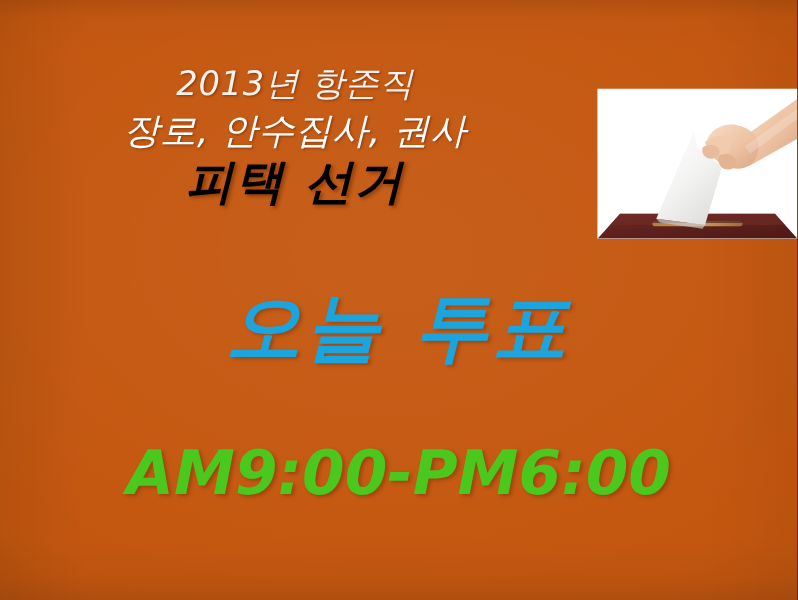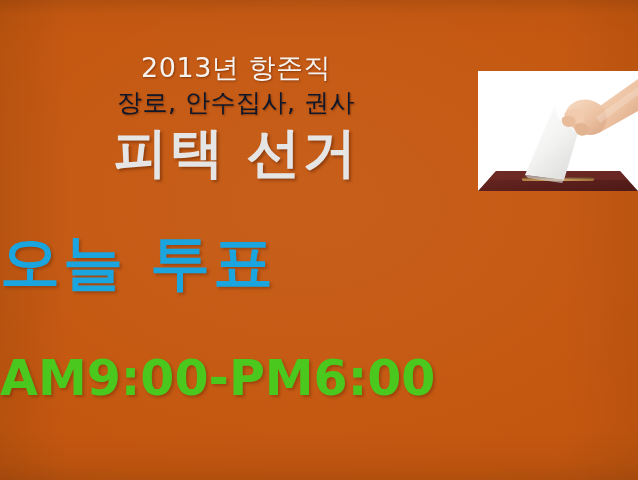--- a/index.html
+++ b/index.html
@@ -7,20 +7,21 @@
     padding: 0;
     background: #000;
   }
   #poster {
     position: relative;
     width: 638px;
     height: 480px;
     overflow: hidden;
     font-family: "DejaVu Sans", "Liberation Sans", sans-serif;
     background: #c4570f;
+    font-style: italic;
   }
   
   #bg-base {
     position: absolute;
     inset: 0;
     background:
       linear-gradient(180deg,
         rgba(0,0,0,0.10) 0px,
         rgba(0,0,0,0.02) 14px,
         rgba(0,0,0,0.00) 40px,
@@ -51,39 +52,39 @@
 
   #subtitle-line-1 {
     top: 54px;
     font-size: 27px;
     color: #f6f2ee;
     letter-spacing: 0.5px;
     text-shadow: 1px 1px 2px rgba(90,30,0,0.55);
   }
   #subtitle-line-2 {
     top: 90px;
-    font-size: 25px;
-    color: #0f172a;
+    font-size: 29px;
+    color: #ffffff;
     letter-spacing: 0.5px;
     text-shadow: 1px 1px 2px rgba(90,30,0,0.55);
   }
   #main-title {
     top: 126px;
-    font-size: 54px;
+    font-size: 38px;
     font-weight: bold;
-    color: #e5e5e5;
+    color: #000000;
     letter-spacing: 2px;
     text-shadow: 2px 2px 3px rgba(80,25,0,0.45);
   }
 
   .wideline {
     position: absolute;
     left: 0;
     width: 638px;
-    text-align: left;
+    text-align: center;
     white-space: nowrap;
     line-height: 1;
   }
   #vote-today {
     top: 232px;
     font-size: 60px;
     font-weight: bold;
     letter-spacing: 3px;
     color: #1ba5de;
     text-shadow: 2px 2px 3px rgba(70,20,0,0.30);

